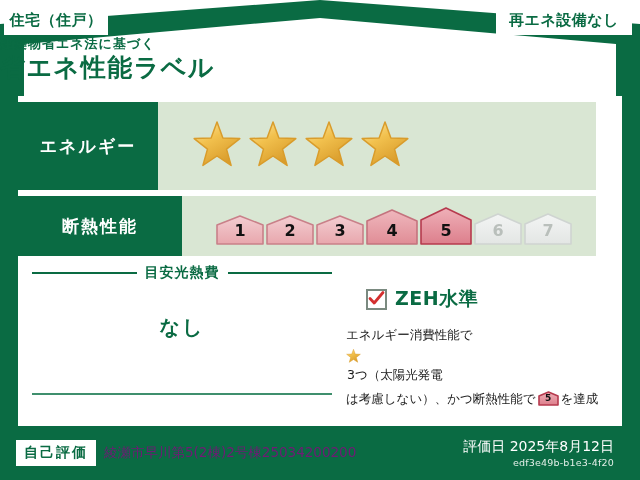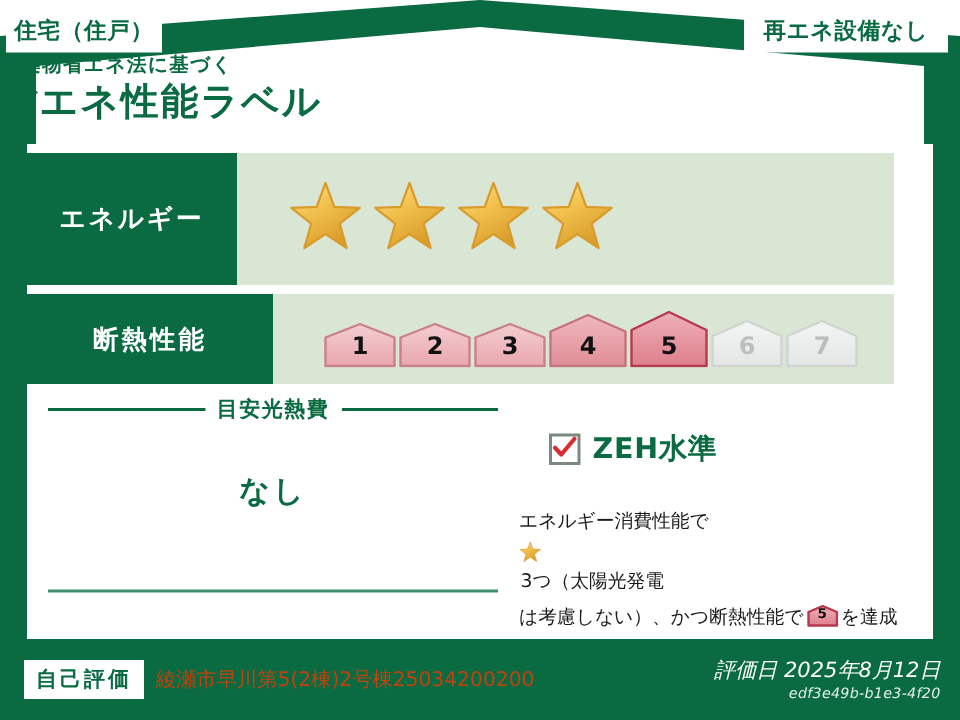--- a/index.html
+++ b/index.html
@@ -205,21 +205,21 @@
     position: relative;
     flex: 0 0 auto;
   }
   #zeh-title {
     color: #0a6b43;
     font-size: 19px;
     font-weight: bold;
     letter-spacing: 0.5px;
   }
   #zeh-desc {
-    margin-top: 24px;
+    margin-top: 12px;
     font-size: 12.5px;
     line-height: 1.72;
     color: #1a1a1a;
     letter-spacing: 0px;
   }
   .inline-star { vertical-align: -3px; margin: 0 1px; }
   .inline-grade {
     display: inline-block;
     vertical-align: -3px;
     margin: 0 2px;
@@ -244,28 +244,27 @@
     background: #ffffff;
     color: #0a6b43;
     font-weight: bold;
     font-size: 14px;
     letter-spacing: 2px;
     padding: 4px 8px;
     white-space: nowrap;
   }
   #building-id {
     font-size: 13.5px;
-    color: #c2410c;
+    color: #701a75;
     white-space: nowrap;
   }
   #footer-right {
     margin-left: auto;
-    margin-right: 13px;
+    margin-right: 26px;
     text-align: right;
-    font-style: italic;
   }
   #eval-date {
     font-size: 14px;
     color: #ffffff;
     white-space: nowrap;
   }
   #doc-hash {
     font-size: 9.5px;
     color: #e3efe8;
     margin-top: 1px;

